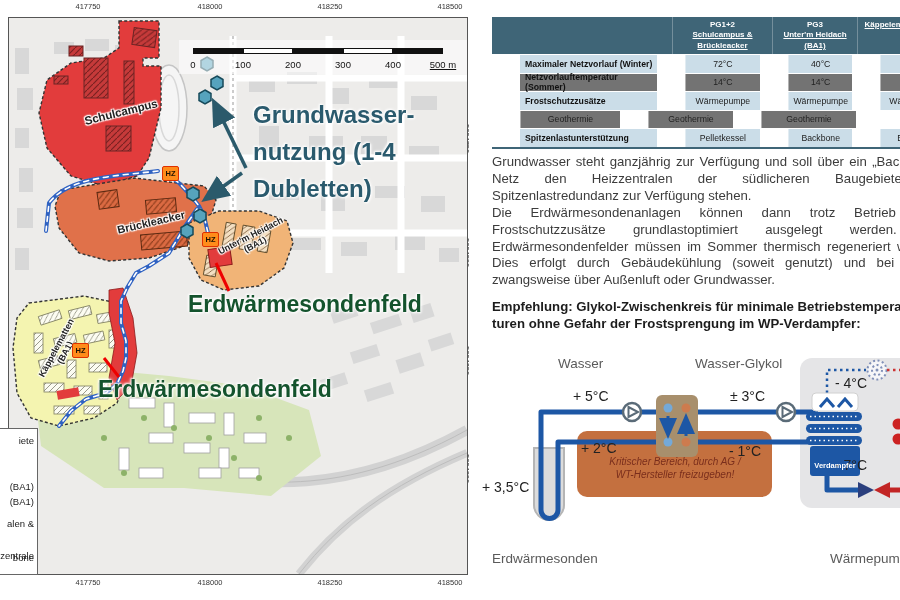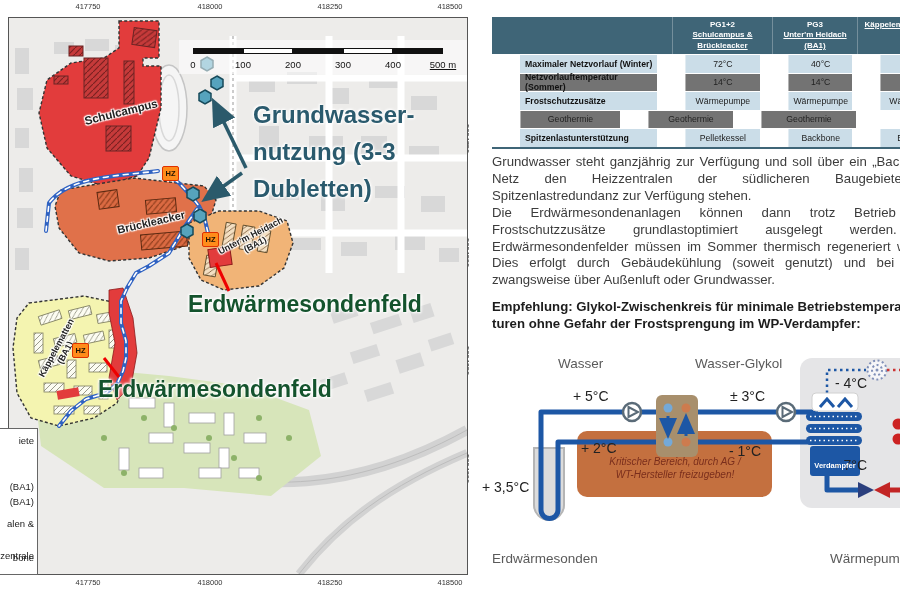--- a/index.html
+++ b/index.html
@@ -312,21 +312,21 @@
       </div>
 
       
       <div class="hz" style="left:153px;top:148px;">HZ</div>
       <div class="hz" style="left:193px;top:214px;">HZ</div>
       <div class="hz" style="left:63px;top:325px;">HZ</div>
 
       
       <div id="thermal-annotation" style="left:244px;top:78px;">
         <div>Grundwasser-</div>
-        <div>nutzung (3-3</div>
+        <div>nutzung (1-4</div>
         <div>Dubletten)</div>
       </div>
 
       
       <div class="sondenfeld-label" style="left:179px;top:273px;">Erdwärmesondenfeld</div>
       <div class="sondenfeld-label" style="left:89px;top:358px;">Erdwärmesondenfeld</div>
 
       
       <div id="map-attribution">
         

